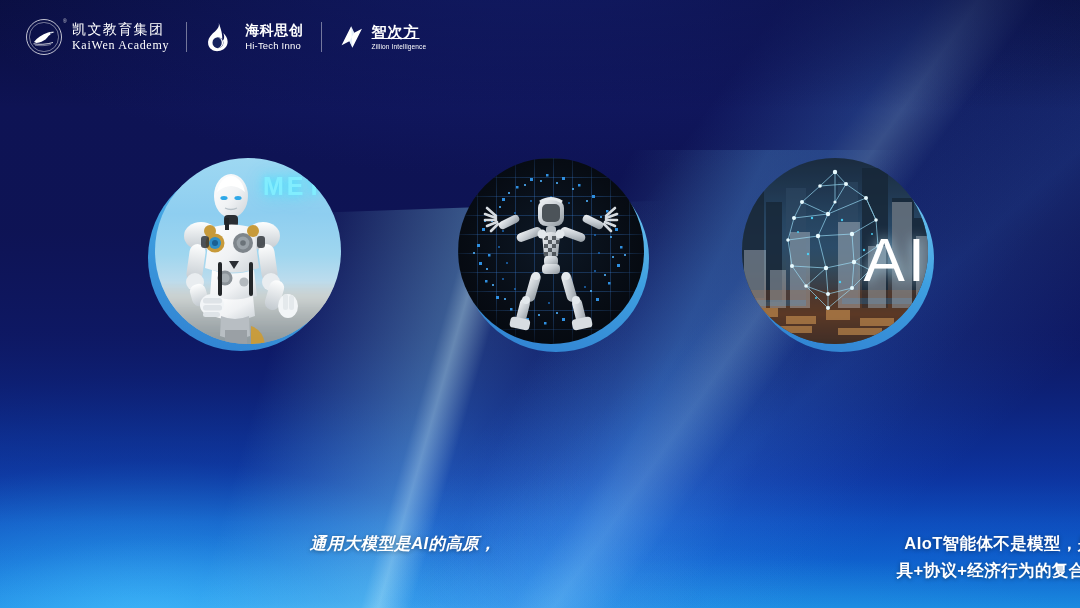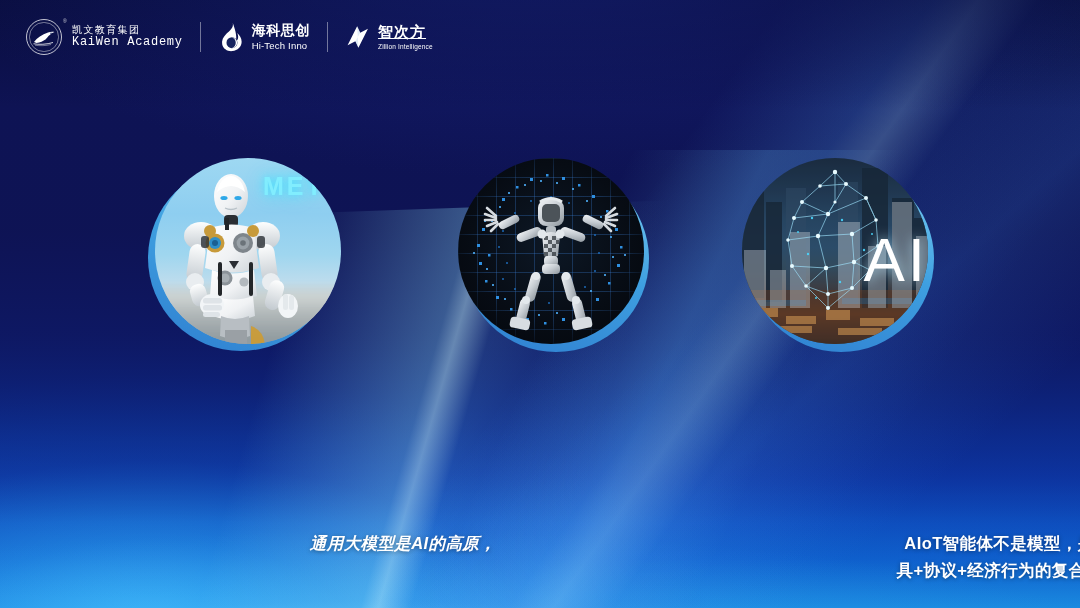--- a/index.html
+++ b/index.html
@@ -124,31 +124,31 @@
     border-radius:50%; border:.8px solid rgba(255,255,255,.45);
   }
   .crest svg{ width:26px; height:20px; position:relative; z-index:2; }
   .crest-r{
     position:absolute; left:37px; top:1px;
     font-size:5px; color:rgba(255,255,255,.75);
   }
   .kw-text{ margin-left:10px; line-height:1.12; }
   .kw-cn{
     font-family:"Liberation Serif","DejaVu Serif",serif;
-    font-size:10px; color:#fff; letter-spacing:1.4px;
+    font-size:14px; color:#fff; letter-spacing:1.4px;
   }
   .kw-en{
-    font-family:Liberation Mono, monospace;
+    font-family:Liberation Serif, serif;
     font-size:12px; color:#fff; letter-spacing:.7px;
     margin-top:1px;
   }
 
   
   .flame{ width:27px; height:30px; }
-  .ht-text{ margin-left:7px; line-height:1.15; }
+  .ht-text{ margin-left:14px; line-height:1.15; }
   .ht-cn{
     font-size:14px; font-weight:bold; color:#fff; letter-spacing:.6px;
   }
   .ht-en{
     font-size:9.5px; color:#fff; letter-spacing:.2px; margin-top:2px;
   }
 
   
   .zmark{ width:26px; height:26px; }
   .zi-text{ margin-left:7px; line-height:1.1; }

